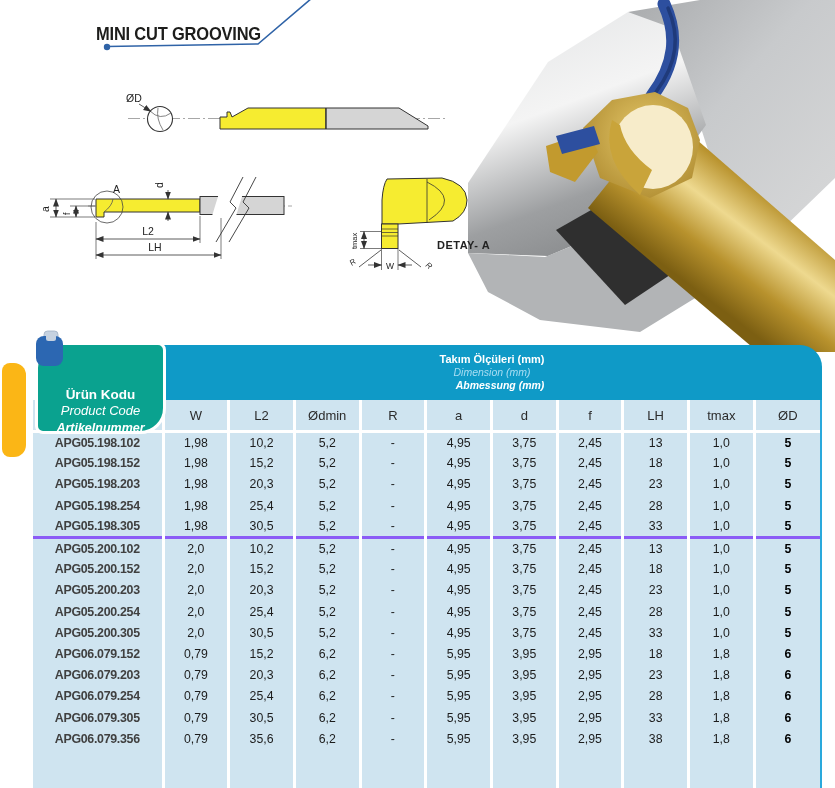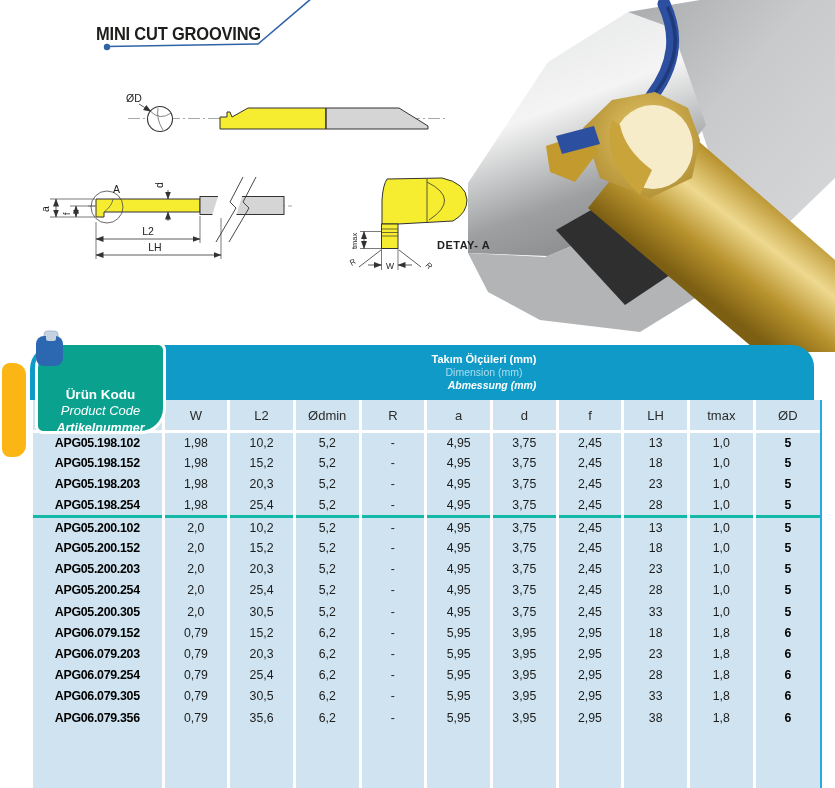--- a/index.html
+++ b/index.html
@@ -11,25 +11,25 @@
   .title{position:absolute;left:96px;top:24px;font-size:17.5px;font-weight:bold;
          color:#1d1d1b;letter-spacing:-0.2px;transform:scaleX(.94);transform-origin:left center;
          white-space:nowrap;z-index:5;}
   .accent-svg{position:absolute;left:0;top:0;width:340px;height:60px;z-index:4;pointer-events:none;}
 
   
   .photo-svg{position:absolute;left:455px;top:0;width:380px;height:352px;z-index:1;}
   .diagrams-svg{position:absolute;left:0;top:0;width:500px;height:340px;z-index:3;pointer-events:none;}
 
   
-  .band-blue{position:absolute;left:30px;top:345px;width:784px;height:55px;background:#0f9ac7;
+  .band-blue{position:absolute;left:38px;top:345px;width:784px;height:55px;background:#0f9ac7;
              border-radius:24px 22px 0 0;z-index:6;display:flex;flex-direction:column;
              justify-content:center;align-items:center;padding-left:124px;box-sizing:border-box;}
   .band-blue .l1{color:#fff;font-weight:bold;font-size:11px;line-height:1.22;}
-  .band-blue .l2{color:#a8ddf2;font-size:10.5px;line-height:1.22;}
+  .band-blue .l2{color:#a8ddf2;font-style:italic;font-size:10.5px;line-height:1.22;}
   .band-blue .l3{color:#fff;font-style:italic;font-weight:bold;font-size:10.5px;line-height:1.22;margin-left:16px;}
 
   .teal-box{position:absolute;left:35px;top:342px;width:131px;height:92px;background:#0aa28f;
             border:3px solid #fff;box-sizing:border-box;border-radius:26px 8px 26px 8px;z-index:7;
             display:flex;flex-direction:column;justify-content:center;align-items:center;padding-top:10px;}
   .teal-box .l1{color:#fff;font-weight:bold;font-size:13.5px;line-height:1.3;margin-top:36px;}
   .teal-box .l2{color:#fff;font-weight:normal;font-style:italic;font-size:13px;line-height:1.3;}
   .teal-box .l3{color:#fff;font-weight:bold;font-style:italic;font-size:12.5px;line-height:1.3;}
 
   .clip{position:absolute;left:35px;top:330px;width:32px;height:40px;z-index:8;}
@@ -39,22 +39,22 @@
 
   .grid-wrap{position:absolute;left:33px;top:400px;width:789px;height:388px;background:#cfe4f0;
              border-right:2px solid #2aa9dc;box-sizing:border-box;z-index:5;}
   table.grid{width:100%;height:100%;border-collapse:collapse;table-layout:fixed;}
   table.grid th,table.grid td{border-left:3px solid #fff;padding:0;text-align:center;
              color:#1c1c1c;font-size:12.3px;overflow:hidden;white-space:nowrap;}
   table.grid th:first-child,table.grid td:first-child{border-left:none;}
   table.grid thead th{height:30px;border-bottom:3px solid #fff;font-weight:normal;font-size:13px;color:#2b2b2b;}
   table.grid tbody tr{height:21.2px;}
   table.grid tbody tr.filler{height:auto;}
-  table.grid tbody tr.group-start td{border-top:3px solid #14b8a6;}
-  table.grid td.code{font-weight:bold;color:#000000;font-size:12.4px;letter-spacing:-0.3px;}
+  table.grid tbody tr.group-start td{border-top:3px solid #8b5cf6;}
+  table.grid td.code{font-weight:bold;color:#404040;font-size:12.4px;letter-spacing:-0.3px;}
   table.grid td.odcol{font-weight:bold;color:#000;}
 </style>
 </head>
 <body>
 
 <div class="page">
 
   <svg class="photo-svg" viewBox="455 0 380 352">
     <defs>
       <linearGradient id="gBlock" gradientUnits="userSpaceOnUse" x1="630" y1="0" x2="835" y2="180">
@@ -274,20 +274,33 @@
             <td>25,4</td>
             <td>5,2</td>
             <td>-</td>
             <td>4,95</td>
             <td>3,75</td>
             <td>2,45</td>
             <td>28</td>
             <td>1,0</td>
             <td class="odcol">5</td>
           </tr>
+          <tr>
+            <td class="code">APG05.198.305</td>
+            <td>1,98</td>
+            <td>30,5</td>
+            <td>5,2</td>
+            <td>-</td>
+            <td>4,95</td>
+            <td>3,75</td>
+            <td>2,45</td>
+            <td>33</td>
+            <td>1,0</td>
+            <td class="odcol">5</td>
+          </tr>
           <tr class="group-start">
             <td class="code">APG05.200.102</td>
             <td>2,0</td>
             <td>10,2</td>
             <td>5,2</td>
             <td>-</td>
             <td>4,95</td>
             <td>3,75</td>
             <td>2,45</td>
             <td>13</td>

